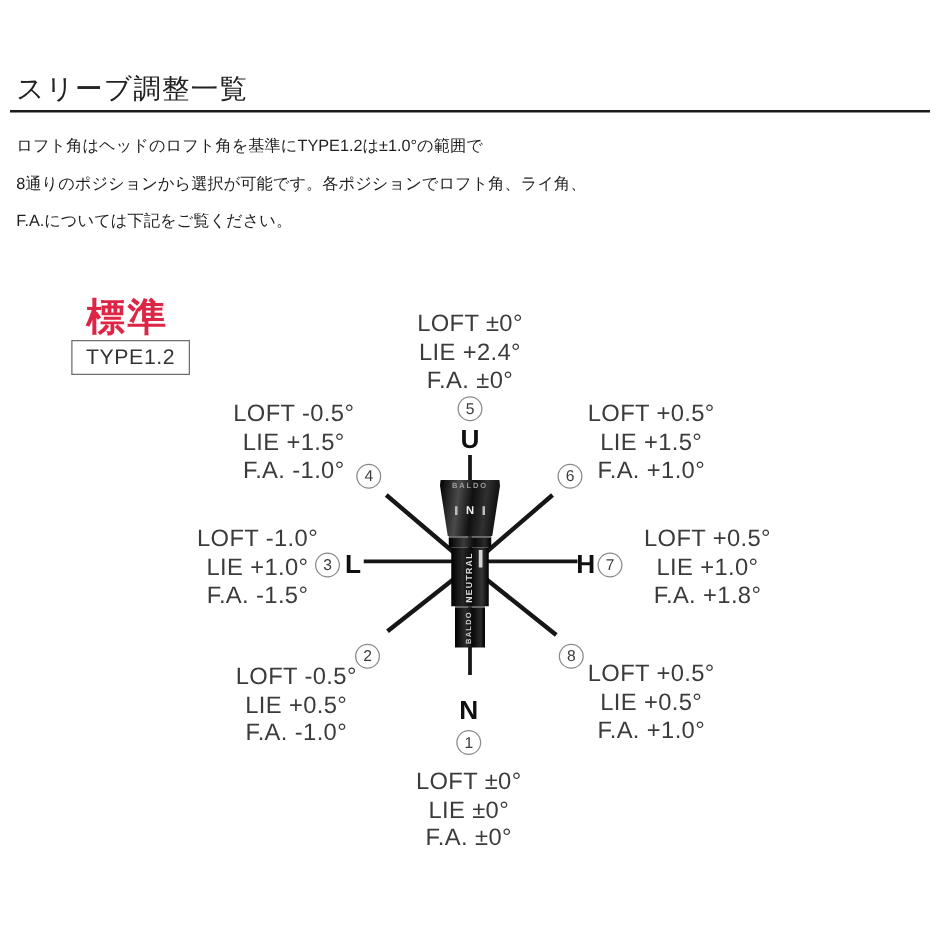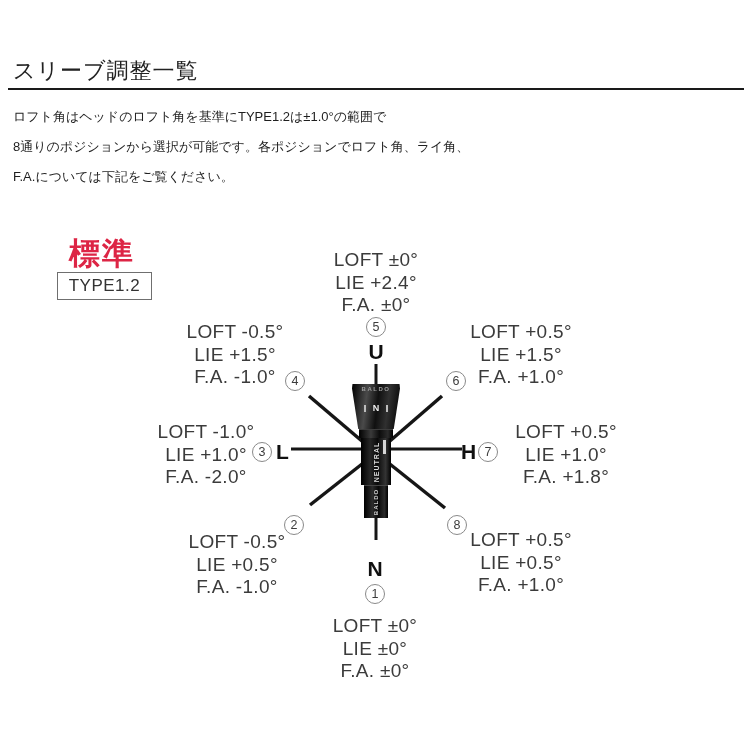--- a/index.html
+++ b/index.html
@@ -165,21 +165,21 @@
   <div class="vals" style="left:459px; top:321px;">
     <div class="vline">LOFT +0.5°</div>
     <div class="vline">LIE +1.5°</div>
     <div class="vline">F.A. +1.0°</div>
   </div>
   <div class="circ" style="left:446px; top:371px;">6</div>
 
   <div class="vals" style="left:144px; top:421px;">
     <div class="vline">LOFT -1.0°</div>
     <div class="vline">LIE +1.0°</div>
-    <div class="vline">F.A. -2.0°</div>
+    <div class="vline">F.A. -1.5°</div>
   </div>
   <div class="circ" style="left:252px; top:442px;">3</div>
   <div class="dirletter" style="left:276px; top:440px;">L</div>
 
   <div class="vals" style="left:504px; top:421px;">
     <div class="vline">LOFT +0.5°</div>
     <div class="vline">LIE +1.0°</div>
     <div class="vline">F.A. +1.8°</div>
   </div>
   <div class="dirletter" style="left:461px; top:440px;">H</div>

